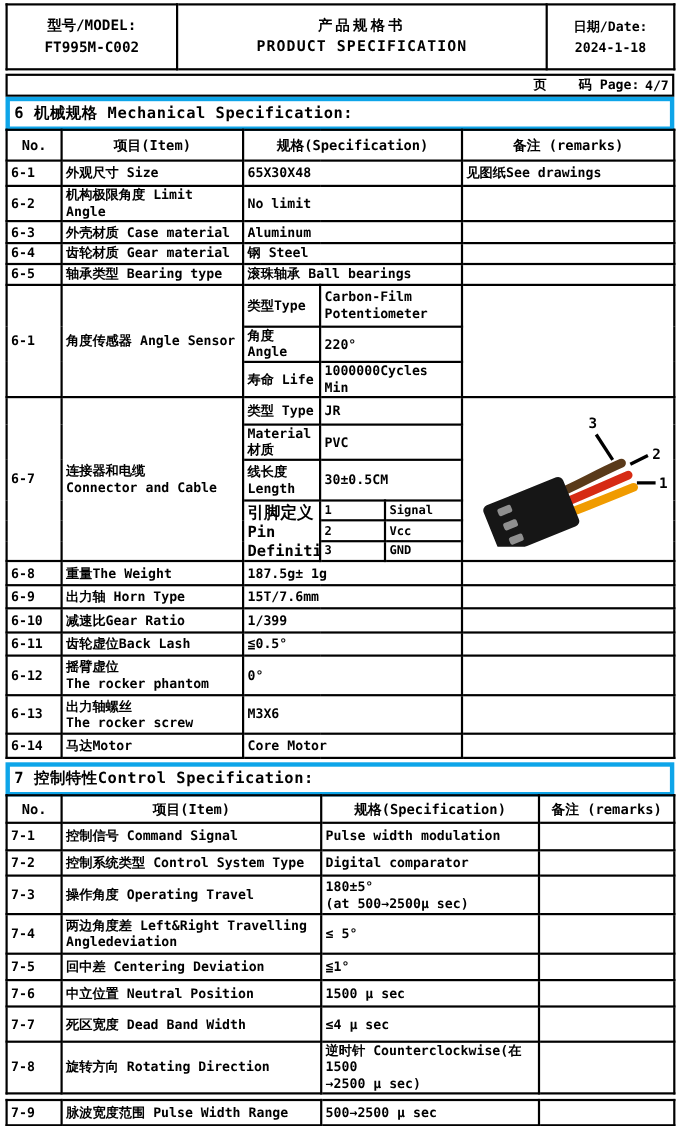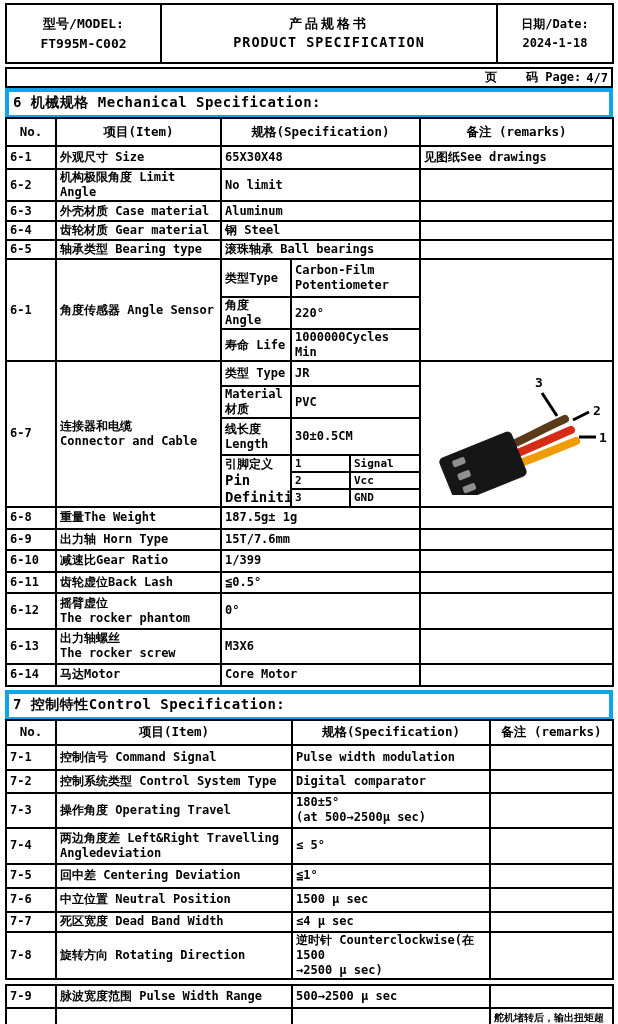--- a/index.html
+++ b/index.html
@@ -42,21 +42,21 @@
   }
   .sec-title.first { margin-top: 0; }
   .sec-title.second { margin-top: 3px; }
 
   .tbl { margin-top: -2px; }
   .tbl-gap { margin-top: 4px; }
 
   .pre { white-space: pre-line; }
   .brk { word-break: break-all; }
   .pin-label { vertical-align: top; padding-top: 1px; }
-  .pin-cn { display: block; font-size: 12px; }
+  .pin-cn { display: block; font-size: 15px; }
   .pin-en { display: block; font-size: 14px; line-height: 1.2; white-space: pre-line; }
   .pin-cell { font-size: 11px; }
   .fig-cell { padding: 0; text-align: center; vertical-align: middle; }
   .small-remark {
     font-size: 10px; line-height: 1.32; font-weight: 600;
     padding: 2px 3px; vertical-align: middle;
   }
   .fig-num { font-size: 13px; font-weight: 700; fill: #000; }
 </style>
 </head>
@@ -308,21 +308,21 @@
       <td>回中差 Centering Deviation</td>
       <td>≦1°</td>
       <td></td>
     </tr>
     <tr style="height:24px">
       <td>7-6</td>
       <td>中立位置 Neutral Position</td>
       <td>1500 μ sec</td>
       <td></td>
     </tr>
-    <tr style="height:20px">
+    <tr style="height:32px">
       <td>7-7</td>
       <td>死区宽度 Dead Band Width</td>
       <td>≤4 μ sec</td>
       <td></td>
     </tr>
     <tr style="height:37px">
       <td>7-8</td>
       <td>旋转方向 Rotating Direction</td>
       <td class="pre">逆时针 Counterclockwise(在1500
 →2500 μ sec)</td>

